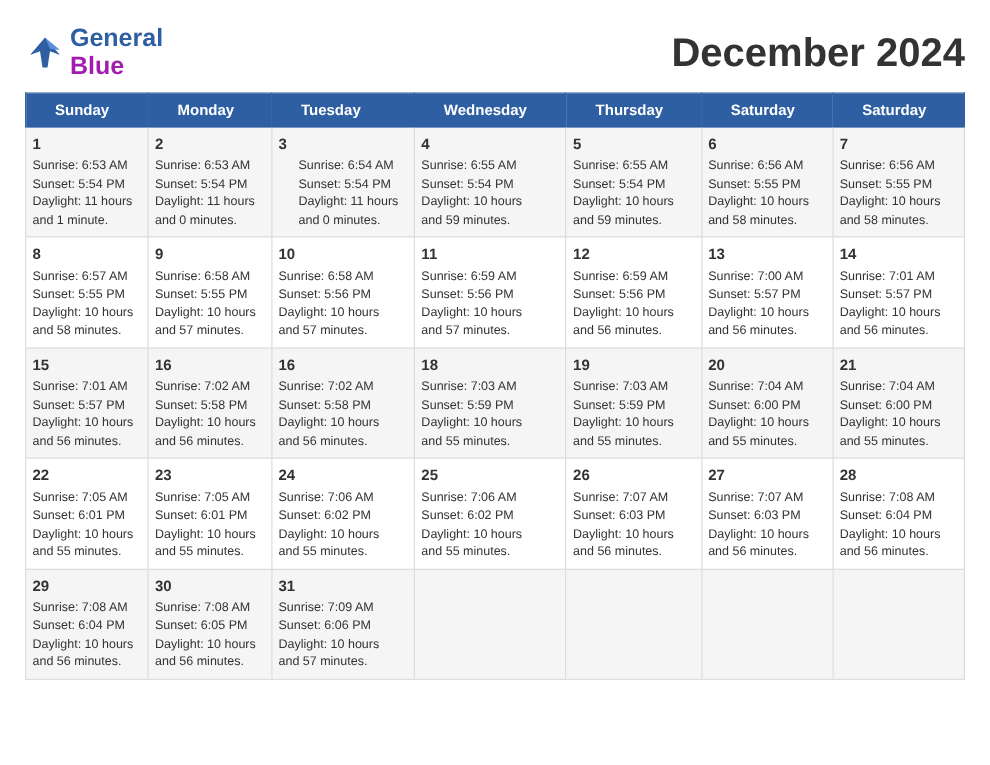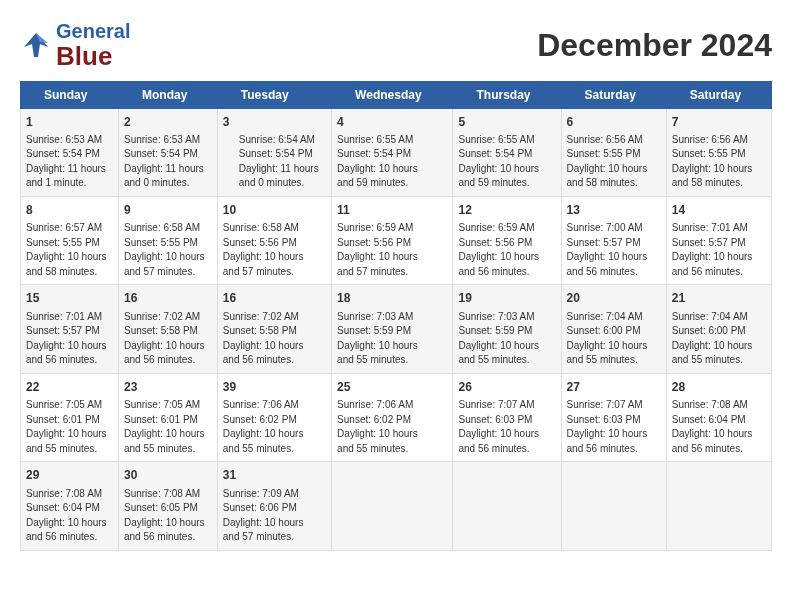--- a/index.html
+++ b/index.html
@@ -87,21 +87,21 @@
 
 <div class="header">
   <div class="logo">
     <div class="logo-wrapper">
       <svg width="32" height="32" viewBox="0 0 32 32">
         <polygon points="16,4 28,18 20,15 18,28 14,28 12,15 4,18" fill="#2e5fa3"></polygon>
         <polygon points="16,4 28,14 20,13" fill="#5b8dd9"></polygon>
       </svg>
       <div>
         <div style="font-size:20px;font-weight:bold;color:#333;line-height:1.1;"><span style="color:#2e5fa3;">General</span></div>
-        <div style="font-size:26px;font-weight:bold;color:#7f1d1d;line-height:1.1;">Blue</div>
+        <div style="font-size:20px;font-weight:bold;color:#a21caf;line-height:1.1;">Blue</div>
       </div>
     </div>
   </div>
   <div class="title-block">
     <div class="month-title">December 2024</div>
   </div>
 </div>
 
 <table>
   <thead>
@@ -278,21 +278,21 @@
 and 55 minutes.</div>
         </td>
         <td>
           <span class="day-number">23</span>
           <div class="day-info" style="white-space: pre-line;">Sunrise: 7:05 AM
 Sunset: 6:01 PM
 Daylight: 10 hours
 and 55 minutes.</div>
         </td>
         <td>
-          <span class="day-number">39</span>
+          <span class="day-number">24</span>
           <div class="day-info" style="white-space: pre-line;">Sunrise: 7:06 AM
 Sunset: 6:02 PM
 Daylight: 10 hours
 and 55 minutes.</div>
         </td>
         <td>
           <span class="day-number">25</span>
           <div class="day-info" style="white-space: pre-line;">Sunrise: 7:06 AM
 Sunset: 6:02 PM
 Daylight: 10 hours

